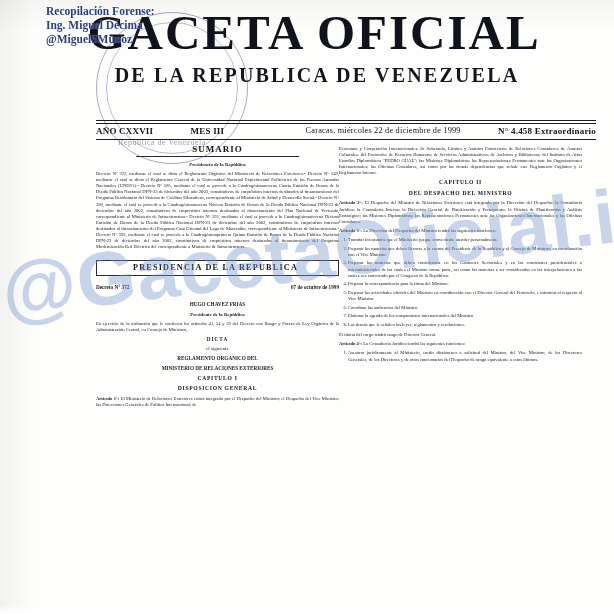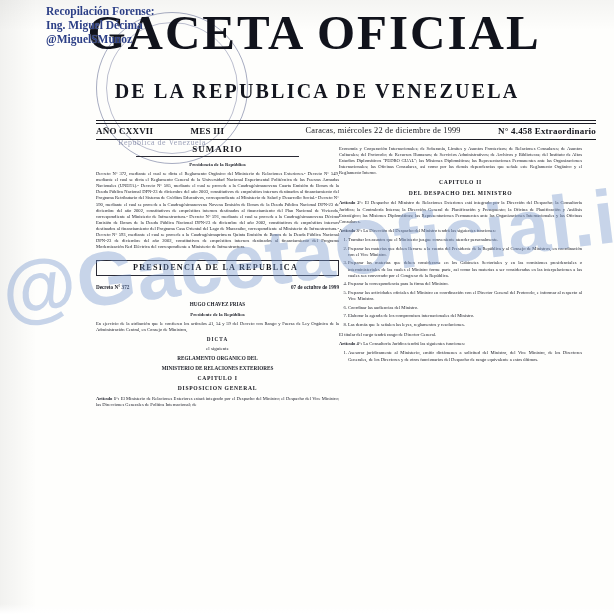--- a/index.html
+++ b/index.html
@@ -66,21 +66,21 @@
     color: #11131c;
     line-height: 54px;
     margin-left: 14px;
   }
   #republica-title {
     font-family: "Liberation Serif", serif;
     font-weight: bold;
     font-size: 20px;
     letter-spacing: 2.2px;
     color: #14161f;
-    margin-top: 20px;
+    margin-top: 4px;
     margin-left: 20px;
   }
 
   #masthead-rule {
     position: absolute;
     left: 96px;
     top: 120px;
     width: 500px;
     border-top: 1.4px solid #1a1a22;
     z-index: 21;

